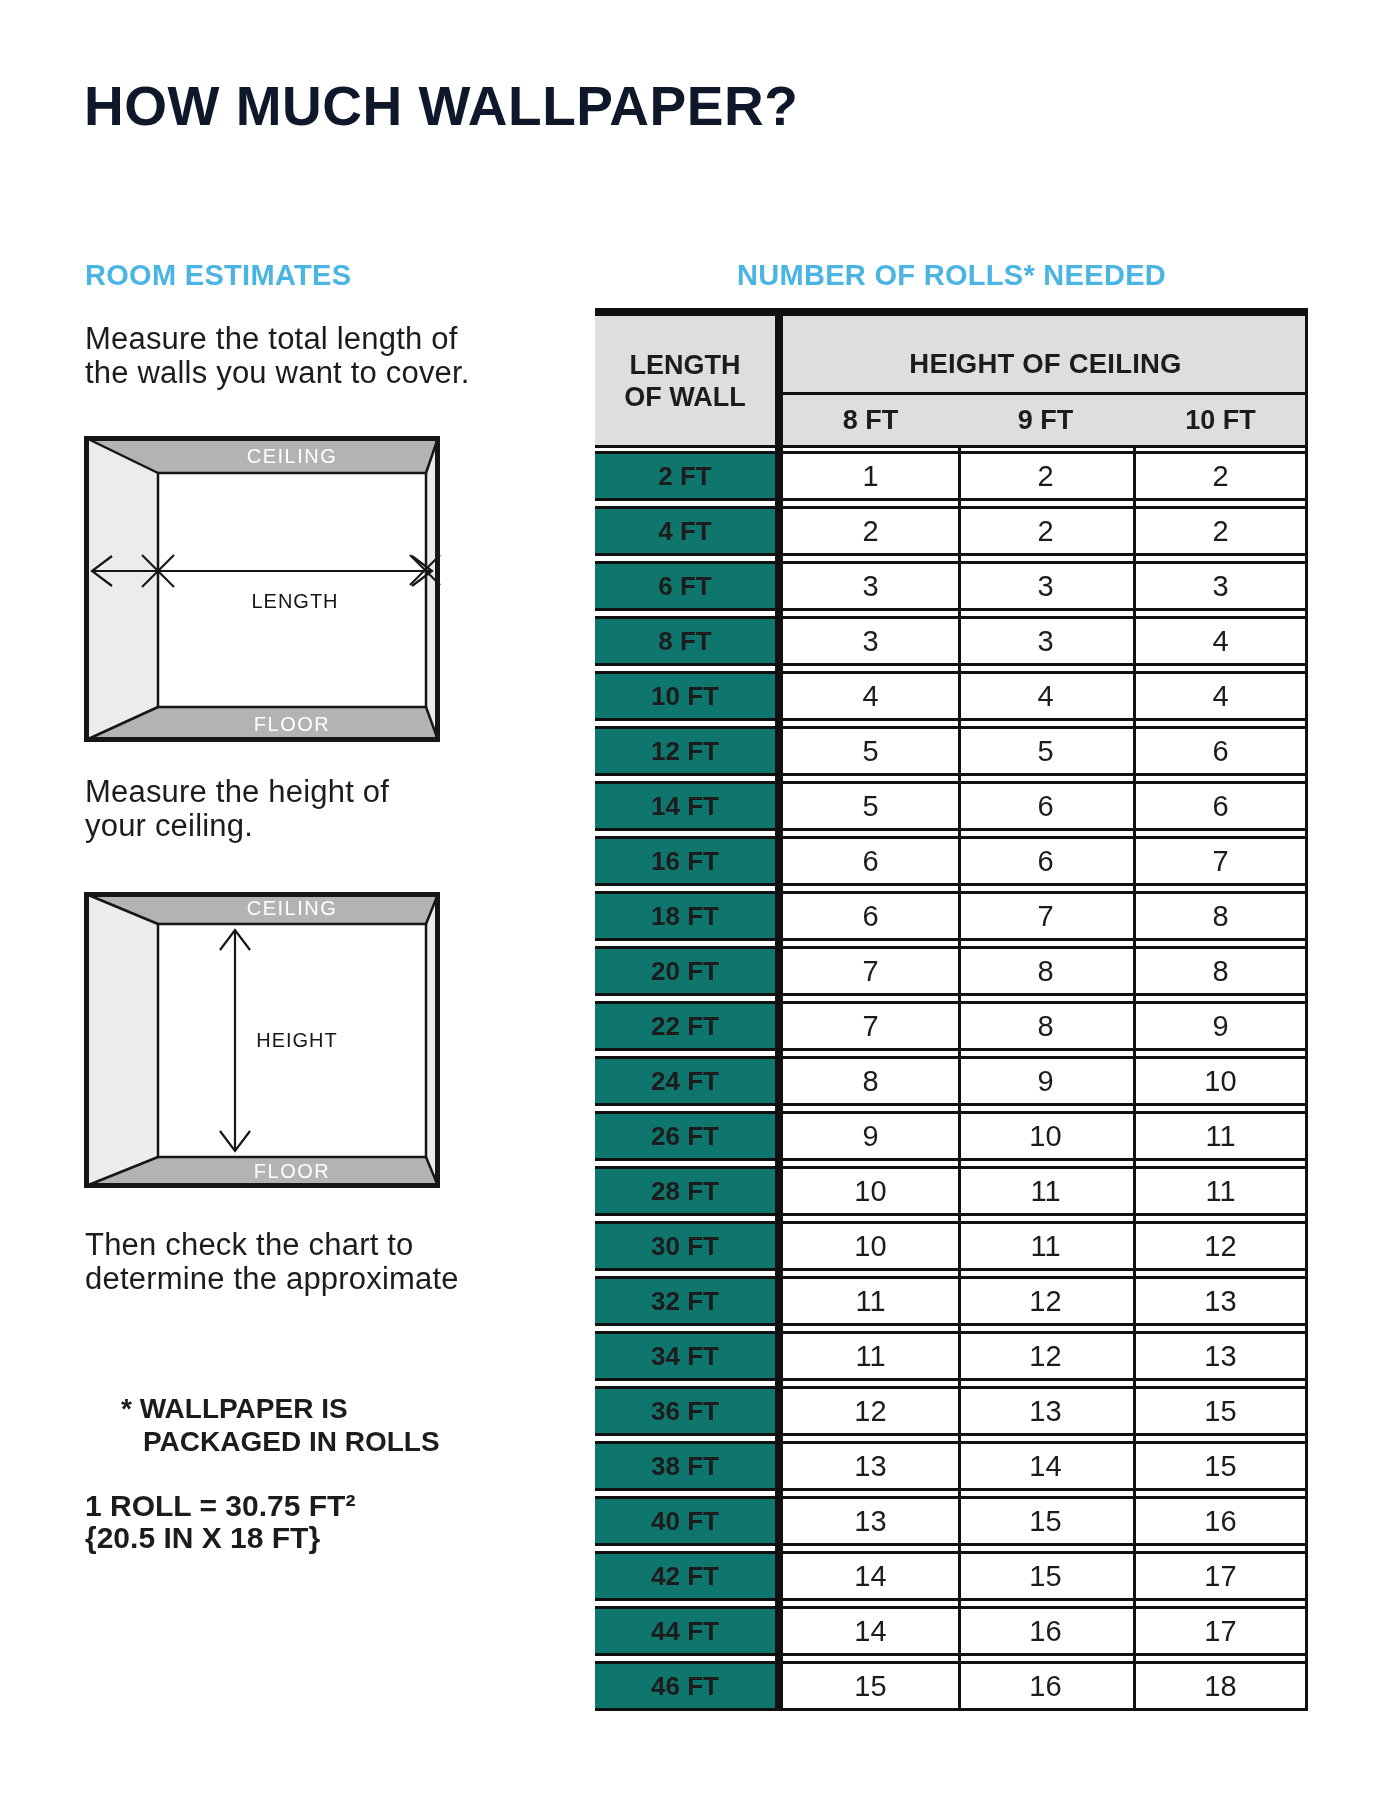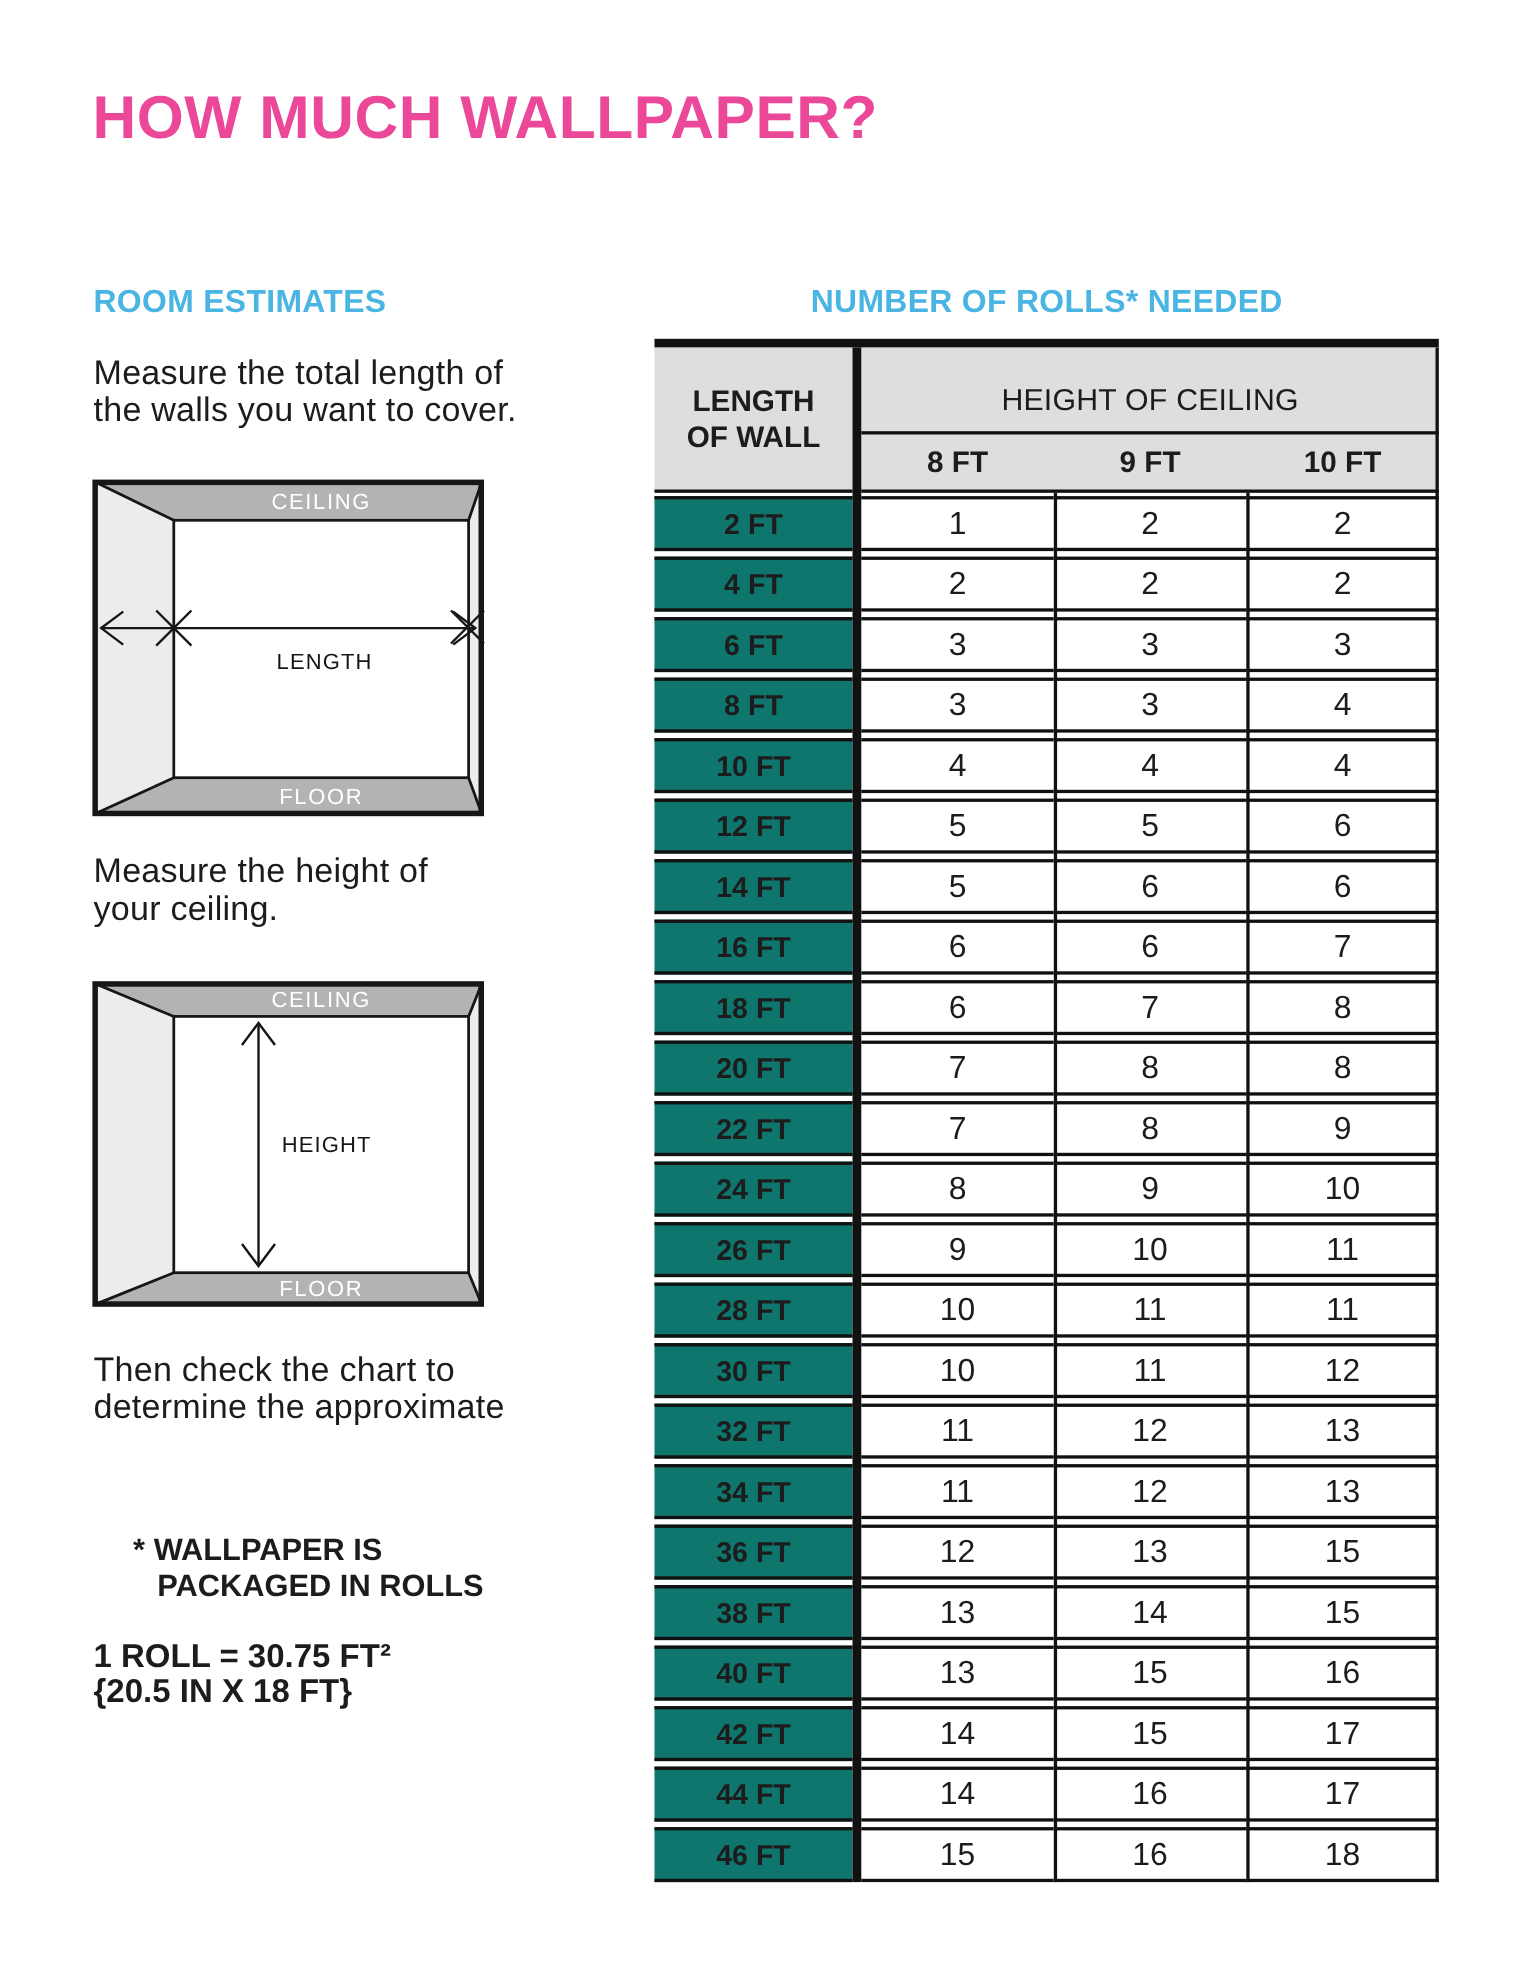--- a/index.html
+++ b/index.html
@@ -2,21 +2,21 @@
 <html><head>
 <meta charset="utf-8">
 <style>
   html,body{margin:0;padding:0;}
   body{
     width:1391px;height:1800px;position:relative;background:#fff;
     font-family:"Liberation Sans",sans-serif;color:#1c1c1c;overflow:hidden;
   }
   .abs{position:absolute;}
   .page-title{
-    left:84px;top:74px;font-size:55px;font-weight:bold;color:#ec4899;letter-spacing:.5px;text-align:center;
+    left:84px;top:74px;font-size:55px;font-weight:bold;color:#0f172a;letter-spacing:.5px;text-align:center;
   }
   .sec-heading{
     font-size:29px;font-weight:bold;color:#4ab5e3;letter-spacing:.3px;
   }
   #room-heading{left:85px;top:259px;text-align:center;}
   #table-heading{left:595px;top:259px;width:713px;text-align:center;}
   .para{left:85px;font-size:31px;line-height:34px;letter-spacing:.2px;}
   #para1{top:322px;}
   #para2{top:775px;}
   #para3{top:1228px;line-height:33.5px;}
@@ -44,21 +44,21 @@
   .hleft{
     position:absolute;left:0;top:0;width:180px;height:132px;background:#dedede;
     border-bottom:3px solid #111;box-sizing:border-box;
     display:flex;flex-direction:column;justify-content:center;align-items:center;
     font-weight:bold;font-size:27px;line-height:32px;text-align:center;
   }
   .hright{
     position:absolute;left:188px;top:0;width:525px;height:132px;background:#dedede;
     border-bottom:3px solid #111;box-sizing:border-box;
   }
-  .hgroup{position:absolute;left:0;top:0;width:100%;height:96px;display:flex;align-items:center;justify-content:center;font-weight:normal;font-size:27.5px;letter-spacing:.2px;}
+  .hgroup{position:absolute;left:0;top:0;width:100%;height:96px;display:flex;align-items:center;justify-content:center;font-weight:bold;font-size:27.5px;letter-spacing:.2px;}
   .hline{position:absolute;left:0;top:76px;width:100%;height:3px;background:#111;}
   .hcols{position:absolute;left:0;top:79px;width:100%;height:50px;display:flex;}
   .hcol{width:175px;display:flex;align-items:center;justify-content:center;font-weight:bold;font-size:27px;}
   .rows{position:absolute;left:0;top:143px;width:713px;}
   .trow{display:flex;height:50px;margin-bottom:5px;}
   .tlabel{
     width:180px;background:#0f766e;box-sizing:border-box;
     border-top:3px solid #111;border-bottom:3px solid #111;
     display:flex;align-items:center;justify-content:center;font-weight:bold;font-size:26px;
   }

